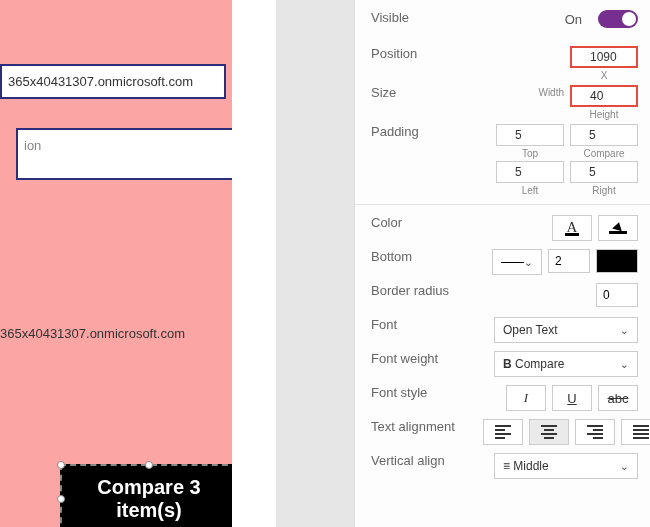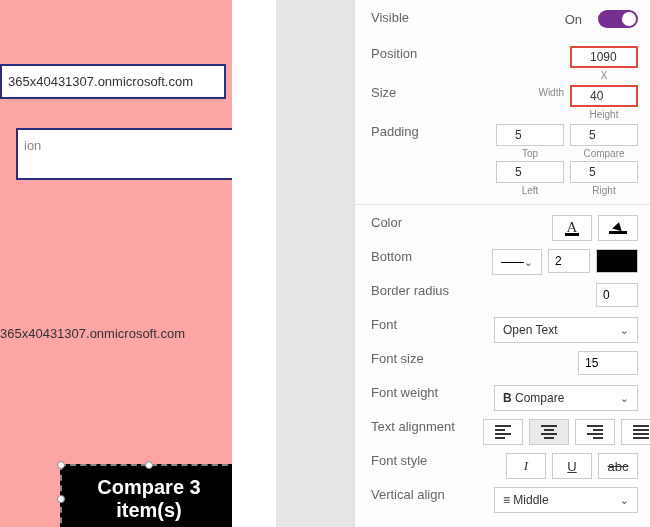--- a/index.html
+++ b/index.html
@@ -325,38 +325,47 @@
   <div class="prop-row">
     <div class="prop-label">Font</div>
     <div class="prop-fields">
       <div class="dropdown">
         <span>Open Text</span>
         <span class="chev">⌄</span>
       </div>
     </div>
   </div>
 
-  <div class="prop-row">
-    <div class="prop-label">Font size</div>
-    <div class="prop-fields">
-      <input class="numbox" style="width: 60px;" value="15">
-    </div>
-  </div>
 
   <div class="prop-row">
     <div class="prop-label">Font weight</div>
     <div class="prop-fields">
       <div class="dropdown">
         <span><span class="bold">B</span>&nbsp;<span>Compare</span></span>
         <span class="chev">⌄</span>
       </div>
     </div>
   </div>
 
   <div class="prop-row">
+    <div class="prop-label">Font style</div>
+    <div class="prop-fields">
+      <div class="iconbtn">
+          <span style="font-style:italic; font-family:Georgia,serif;">I</span>
+        </div>
+      <div class="iconbtn">
+          <span class="underline">U</span>
+        </div>
+      <div class="iconbtn">
+          <span class="strike">abc</span>
+        </div>
+    </div>
+  </div>
+
+  <div class="prop-row">
     <div class="prop-label">Text alignment</div>
     <div class="prop-fields">
       <div class="iconbtn">
         <div class="align-ico">
             <span style="width:16px;"></span>
             <span style="width:10px;"></span>
             <span style="width:16px;"></span>
             <span style="width:10px;"></span>
           </div>
       </div>
@@ -377,35 +386,20 @@
           </div>
       </div>
       <div class="iconbtn">
         <div class="align-ico">
             <span style="width:16px;"></span>
             <span style="width:16px;"></span>
             <span style="width:16px;"></span>
             <span style="width:16px;"></span>
           </div>
       </div>
-    </div>
-  </div>
-
-  <div class="prop-row">
-    <div class="prop-label">Font style</div>
-    <div class="prop-fields">
-      <div class="iconbtn">
-          <span style="font-style:italic; font-family:Georgia,serif;">I</span>
-        </div>
-      <div class="iconbtn">
-          <span class="underline">U</span>
-        </div>
-      <div class="iconbtn">
-          <span class="strike">abc</span>
-        </div>
     </div>
   </div>
 
   <div class="prop-row">
     <div class="prop-label">Vertical align</div>
     <div class="prop-fields">
       <div class="dropdown">
         <span><span>≡</span>&nbsp;<span>Middle</span></span>
         <span class="chev">⌄</span>
       </div>

